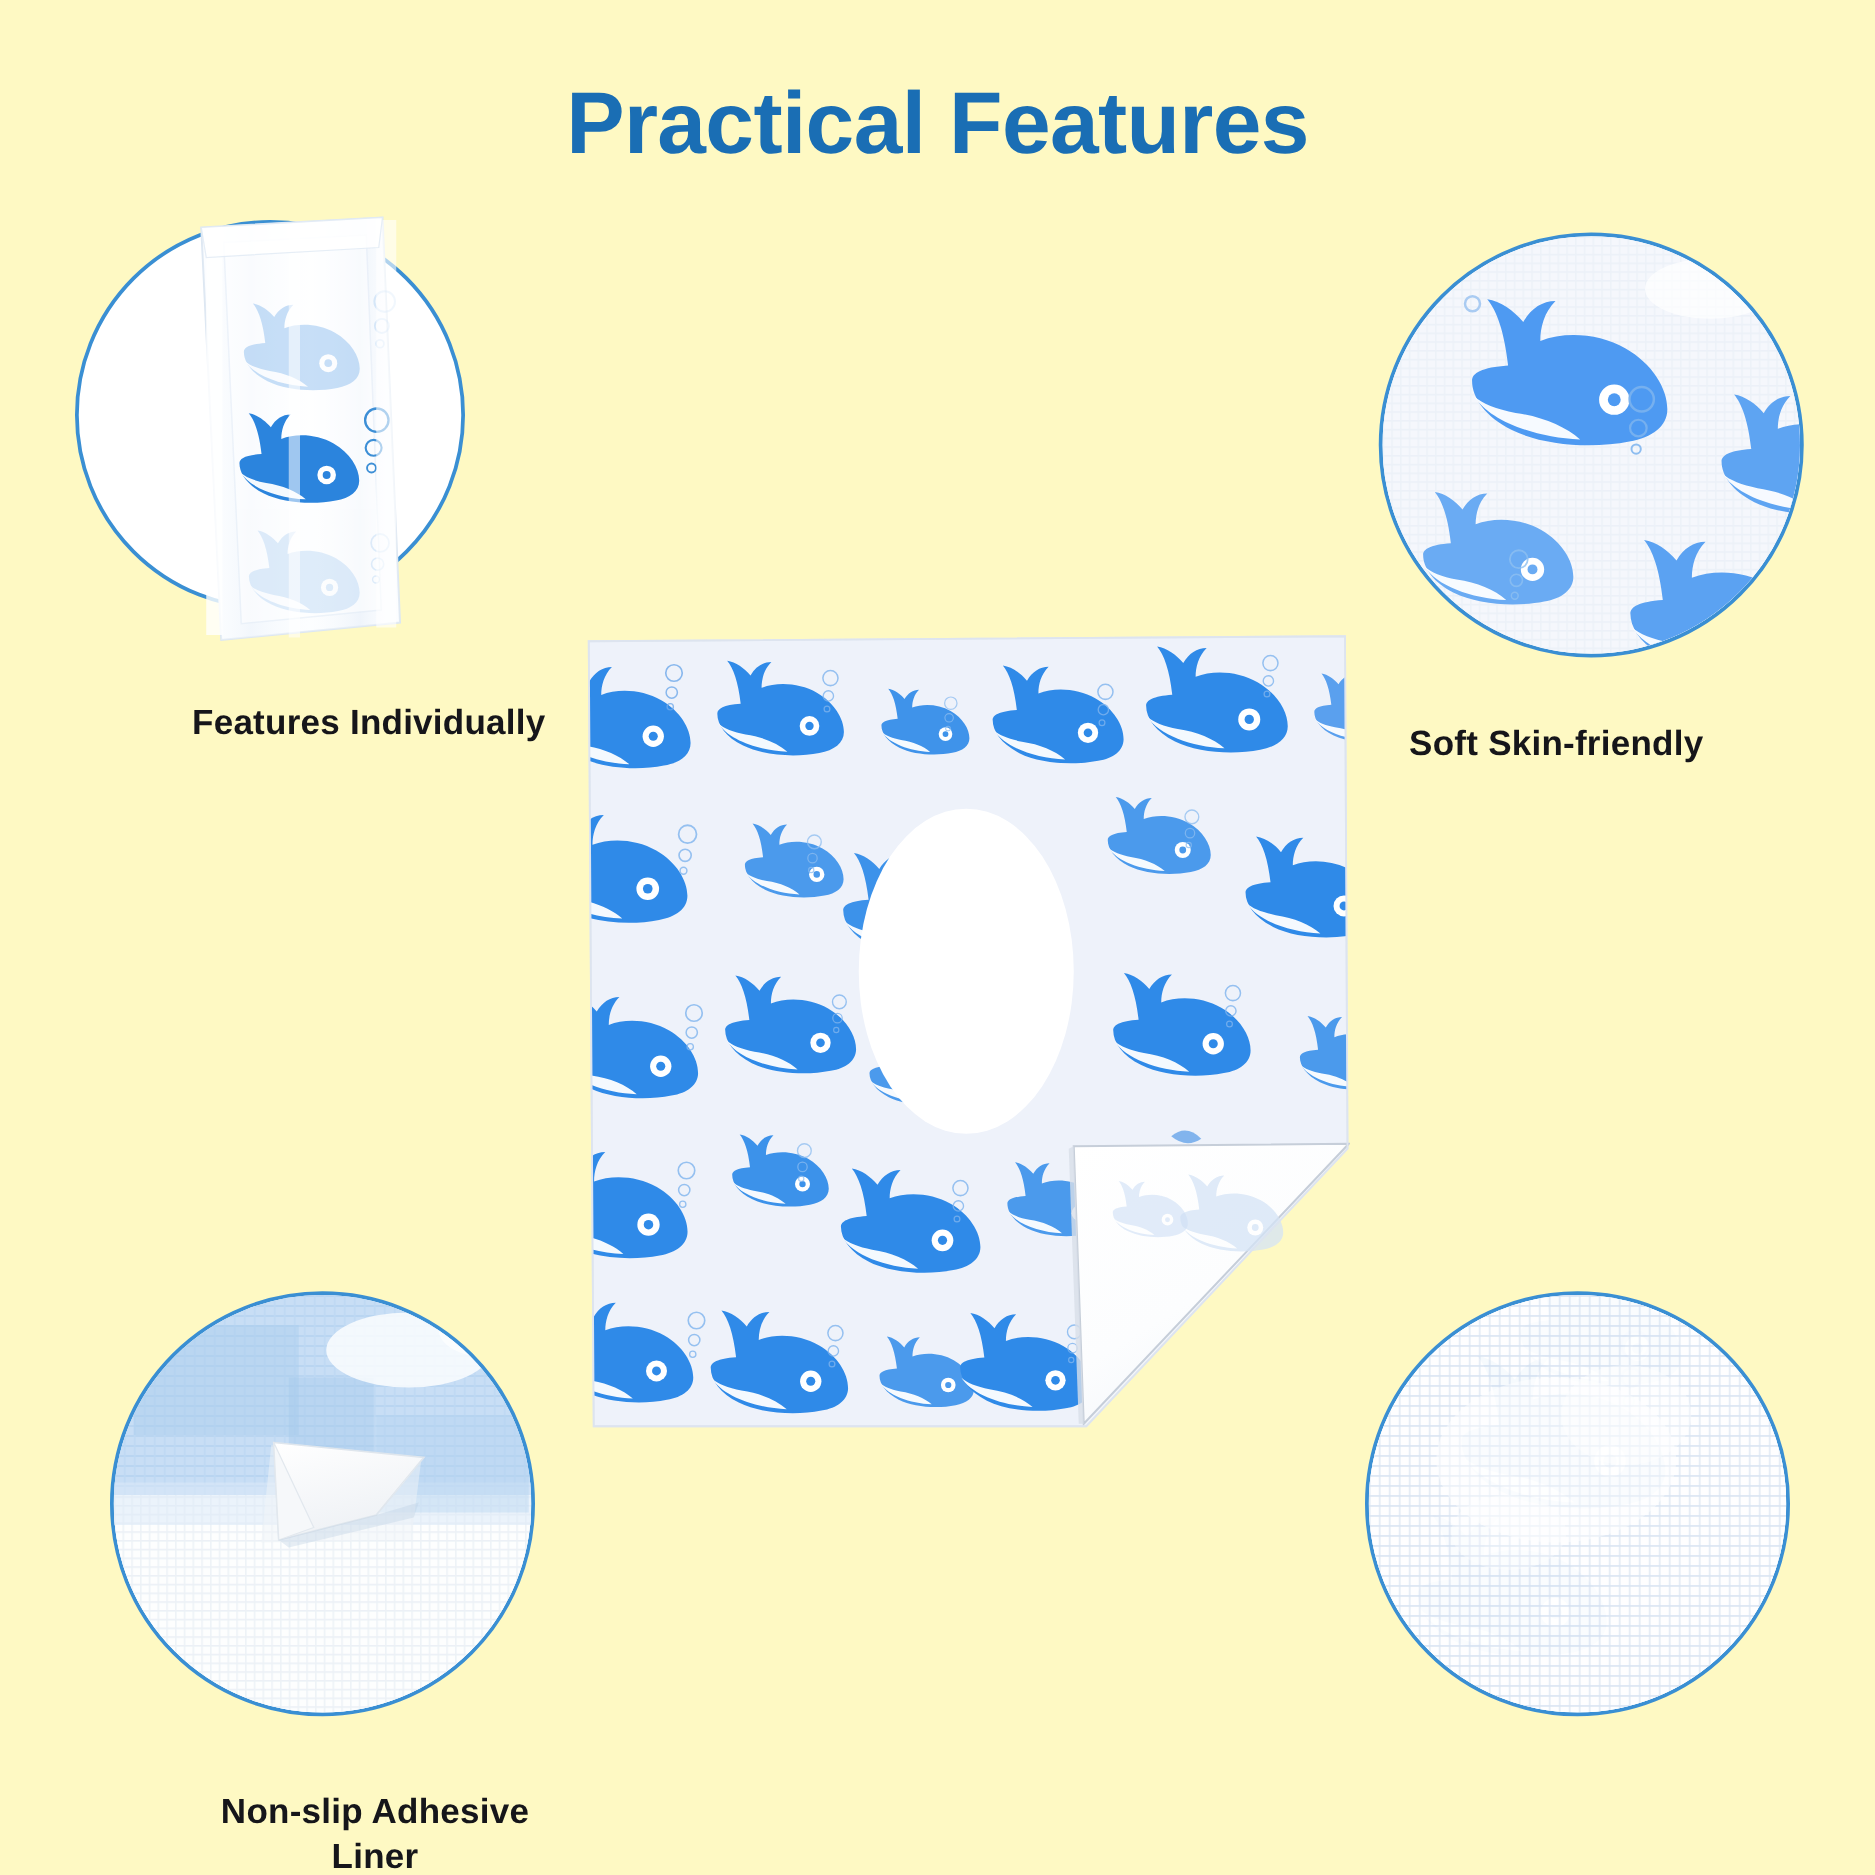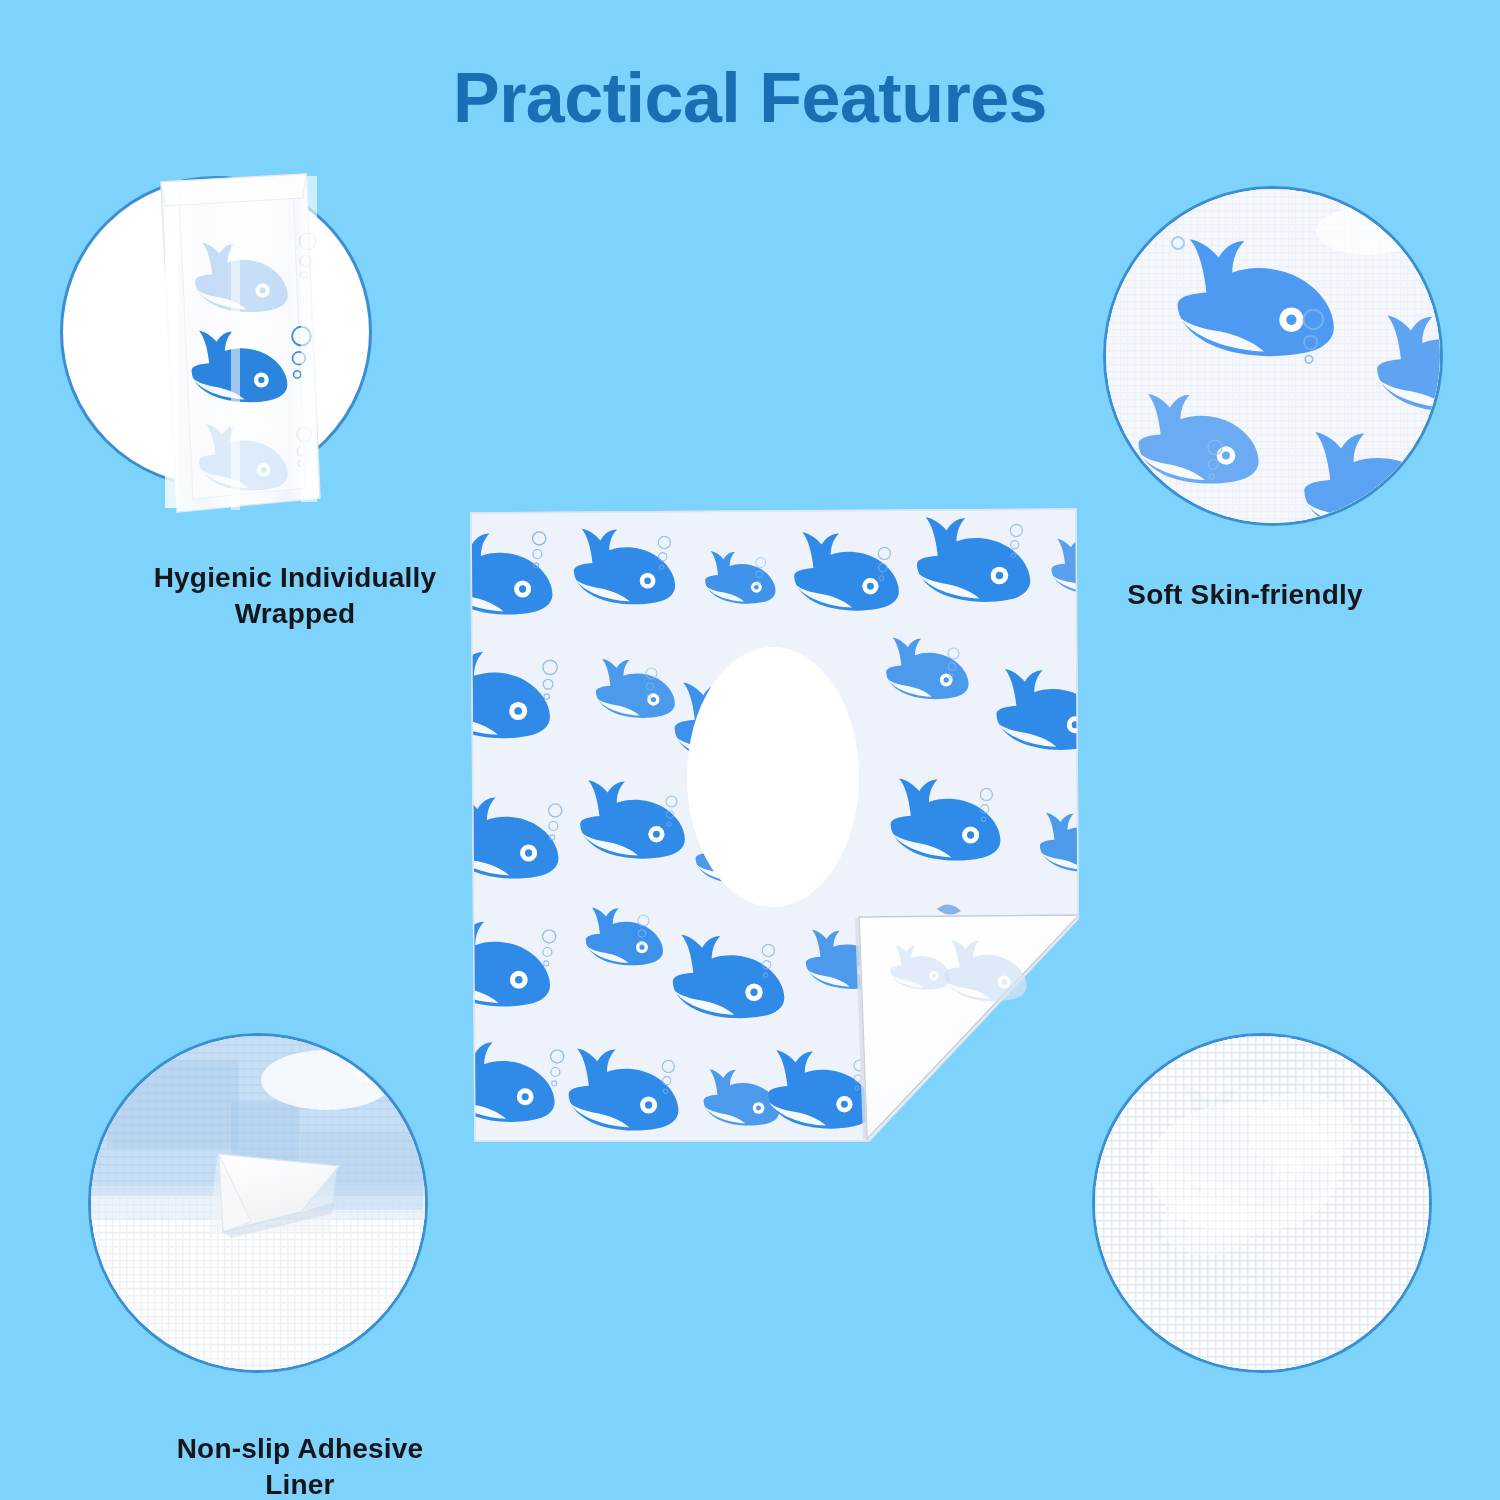--- a/index.html
+++ b/index.html
@@ -10,21 +10,21 @@
   body {
     width: 1500px;
     height: 1500px;
     font-family: "Liberation Sans", sans-serif;
     overflow: hidden;
   }
   #stage {
     position: relative;
     width: 1500px;
     height: 1500px;
-    background: #7dd3fc;
+    background: #fef9c3;
   }
 
   
   #page-title {
     position: absolute;
     left: 0;
     top: 63px;
     width: 1500px;
     text-align: center;
     font-size: 70px;
@@ -188,22 +188,21 @@
 
         <rect x="30" y="14" width="13" height="326" fill="#ffffff" opacity="0.8"></rect>
         <rect x="96" y="12" width="9" height="330" fill="#ffffff" opacity="0.55"></rect>
         <rect x="166" y="8" width="16" height="326" fill="#ffffff" opacity="0.6"></rect>
 
         <path d="M26 14 L171 6 L168 30 L30 38 Z" fill="#ffffff" opacity="0.85" stroke="#e2ebf5" stroke-width="1"></path>
       </svg>
     </div>
 
     <div class="feature-caption" id="caption-wrapped">
-      <span class="cap-line">Hygienic Individually</span>
-      <span class="cap-line">Wrapped</span>
+      <span class="cap-line">Features Individually</span>
     </div>
   </div>
 
   <div class="feature">
 
     <div class="circle-frame clipper" id="callout-cotton-circle">
       <svg width="334" height="334" viewBox="0 0 334 334">
         <rect width="334" height="334" fill="#eef2fa"></rect>
         <rect width="334" height="334" fill="url(#weaveWhite)" opacity="0.45"></rect>
 

